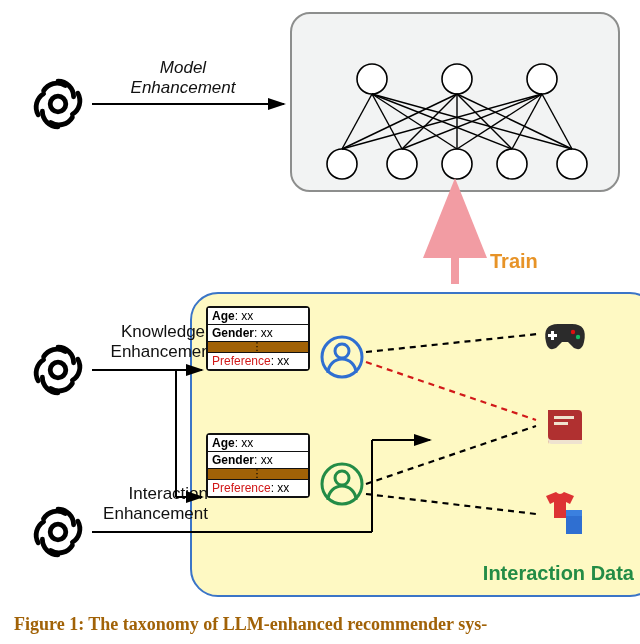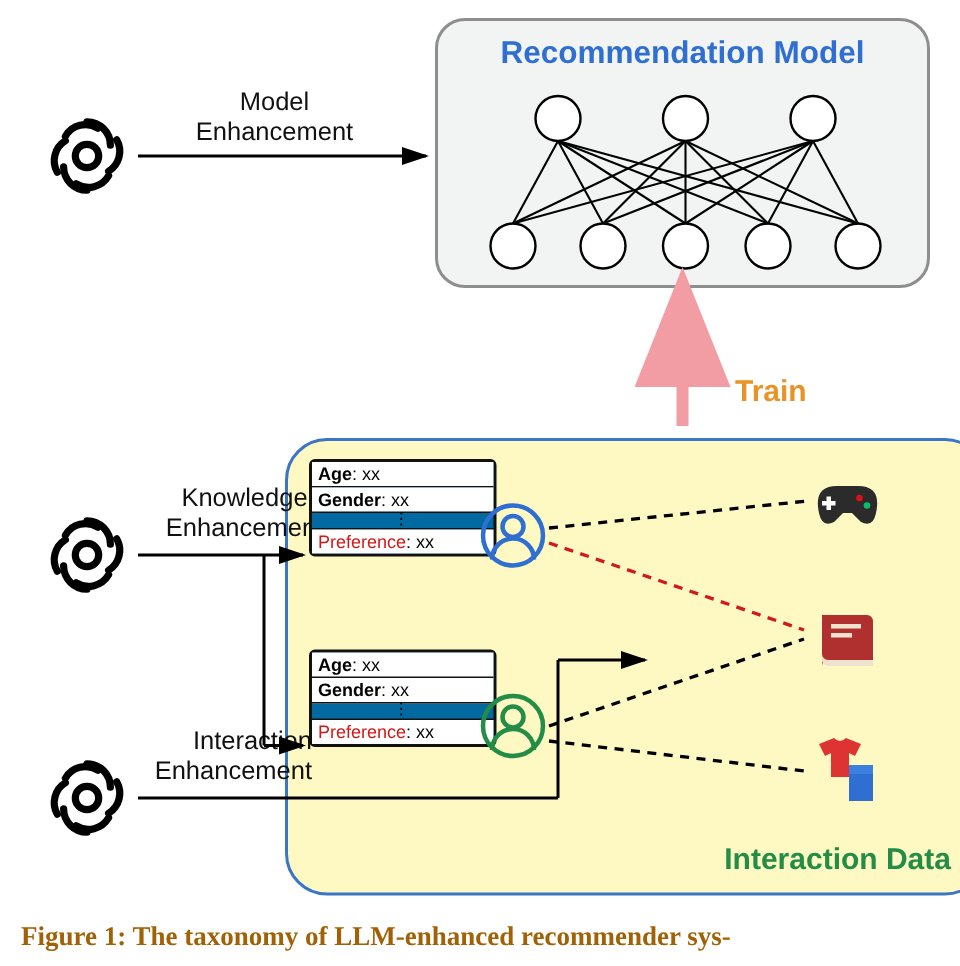--- a/index.html
+++ b/index.html
@@ -43,38 +43,38 @@
   .llm-icon svg { width: 100%; height: 100%; display: block; }
   .llm1 { left: 28px; top: 74px; }
   .llm2 { left: 28px; top: 340px; }
   .llm3 { left: 28px; top: 502px; }
 
   
   .enh-label {
     font-size: 17px; color: #111; line-height: 1.15;
     text-align: center;
   }
-  .lbl-model { left: 118px; top: 58px; width:130px;}
+  .lbl-model { left: 118px; top: 58px; width:130px;font-style:italic;}
   .lbl-know  { left: 96px; top: 322px; width:110px;}
   .lbl-inter { left: 98px; top: 484px; width:110px;}
 
   
   .train-label {
     left: 490px; top: 250px;
     font-size: 20px; font-weight: 700;
     color: #e79327;
   }
 
   
   .profile-card {
     position: absolute;
-    width: 125px;
+    width: 104px;
     border: 2px solid #111;
     border-radius: 4px;
-    background: #0369a1;
+    background: #a16207;
     font-size: 12px;
   }
   .profile-card .row {
     border-bottom: 1px solid #111;
     padding: 1px 4px;
     white-space: nowrap;
     background:#fff;
   }
   .profile-card .row:last-child { border-bottom: none; }
   .profile-card .pref { color: #d11919; font-weight: 400; }
@@ -101,21 +101,20 @@
     font-size: 18px; font-weight: 700; color: #a16207;
     white-space: nowrap; overflow:hidden;
   }
   
   .svg-overlay { left:0; top:0; width:640px; height:644px; pointer-events:none; }
 </style>
 </head>
 <body>
 
 <div class="abs rec-panel">
-  <div class="rec-title">Recommendation Model</div>
   <svg class="abs" style="left:10px; top:40px;" width="310" height="135">
     <g stroke="#000" stroke-width="1.6" fill="#fff">
       <circle cx="70" cy="25" r="15"></circle>
       <circle cx="155" cy="25" r="15"></circle>
       <circle cx="240" cy="25" r="15"></circle>
       <circle cx="40" cy="110" r="15"></circle>
       <circle cx="100" cy="110" r="15"></circle>
       <circle cx="155" cy="110" r="15"></circle>
       <circle cx="210" cy="110" r="15"></circle>
       <circle cx="270" cy="110" r="15"></circle>

